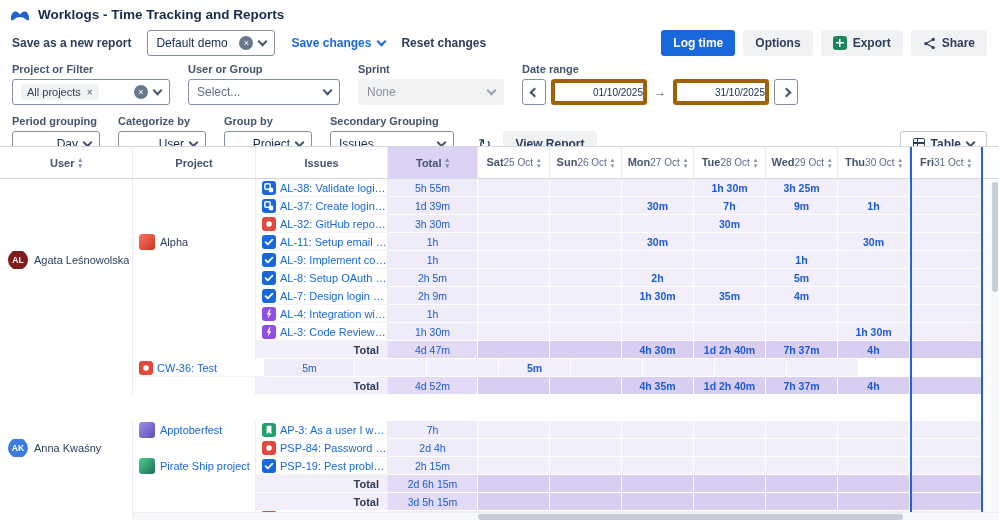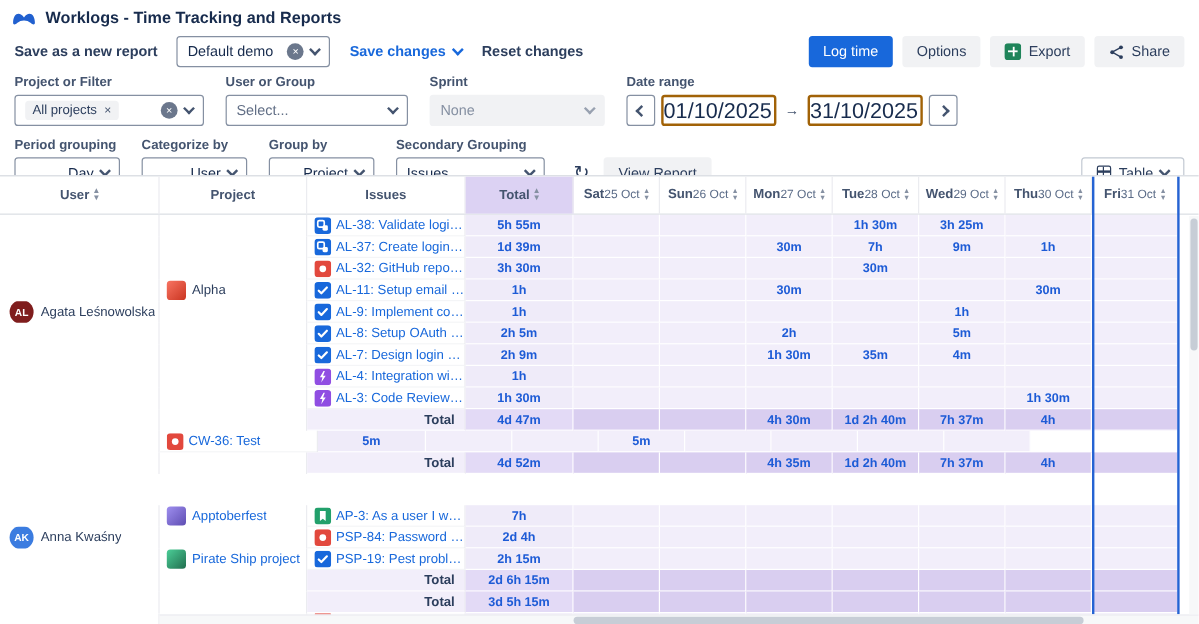--- a/index.html
+++ b/index.html
@@ -9,21 +9,21 @@
   
   .topbar{display:flex;align-items:center;gap:8px;height:28px;padding:0 10px}
   .title{font-size:13.5px;font-weight:700;color:#172B4D}
 
   
   .toolbar{display:flex;align-items:center;justify-content:space-between;height:30px;padding:0 12px}
   .tb-left{display:flex;gap:16px}
   .tb-right{display:flex;align-items:center;gap:8px}
   .textbtn{background:none;border:none;font:inherit;font-size:12px;color:#2C3E5D;font-weight:600;cursor:pointer}
   .linkbtn{background:none;border:none;font:inherit;font-size:12px;color:#1868DB;font-weight:600;display:inline-flex;align-items:center;gap:7px;cursor:pointer}
-  .btn{height:26px;border:none;border-radius:3px;font:inherit;font-size:12px;font-weight:400;padding:0 12px;display:inline-flex;align-items:center;gap:6px;cursor:pointer}
+  .btn{height:26px;border:none;border-radius:3px;font:inherit;font-size:12px;font-weight:700;padding:0 12px;display:inline-flex;align-items:center;gap:6px;cursor:pointer}
   .btn.primary{background:#1868DB;color:#fff}
   .btn.subtle{background:#F1F2F4;color:#2C3E5D}
   .btn.outline{background:#fff;border:1px solid #C2C9D2;color:#2C3E5D}
   .select{height:26px;border:1px solid #8590A2;border-radius:3px;background:#fff;display:inline-flex;align-items:center;gap:6px;padding:0 8px;font-size:12px;cursor:pointer}
   .select.disabled{background:#F1F2F4;border-color:#F1F2F4;color:#8590A2;cursor:default}
   .chev{width:7px;height:7px;border-right:2px solid #44546F;border-bottom:2px solid #44546F;transform:rotate(45deg);margin-top:-3px;flex:none}
   .chev.blue{border-color:#1868DB}
   .chev.gray{border-color:#98A1B0}
   .chev-left{width:7px;height:7px;border-left:2px solid #44546F;border-bottom:2px solid #44546F;transform:rotate(45deg)}
   .chev-right{width:7px;height:7px;border-right:2px solid #44546F;border-top:2px solid #44546F;transform:rotate(45deg)}
@@ -43,21 +43,21 @@
   .fgroup{display:flex;flex-direction:column;gap:4px}
   .flabel{font-size:11px;font-weight:600;color:#44546F}
   .w-project{width:158px;justify-content:space-between}
   .w-user{width:152px;justify-content:space-between}
   .w-sprint{width:146px;justify-content:space-between}
   .w-sm{width:88px;justify-content:flex-end}
   .w-md{width:124px;justify-content:space-between}
   .placeholder{color:#626F86}
   .daterow{display:flex;align-items:center;gap:5px}
   .date-nav{width:24px;height:26px;border:1px solid #8590A2;border-radius:3px;background:#fff;display:flex;align-items:center;justify-content:center;cursor:pointer}
-  .date-box{width:96px;height:26px;border:2px solid #a16207;border-radius:3px;text-align:left;font:inherit;font-size:18px;color:#172B4D}
+  .date-box{width:96px;height:26px;border:4px solid #a16207;border-radius:3px;text-align:right;font:inherit;font-size:10px;color:#172B4D}
   .arrow{color:#44546F;padding:0 2px}
   .refresh{font-size:16px;color:#2C3E5D;cursor:pointer;margin:0 4px 3px 6px}
   .ml-auto{margin-left:auto}
 
   
   .tbl{position:absolute;top:146px;left:0;right:0;bottom:0;border-top:1px solid #D5D9DF;overflow:hidden;background:#fff}
   .thead{display:flex;height:32px;border-bottom:1px solid #D5D9DF;font-size:11px;color:#44546F}
   .th{display:flex;align-items:center;justify-content:center;border-right:1px solid #EBECF0;height:100%;font-weight:700;cursor:pointer}
   .c-user{width:133px}.c-project{width:123px}.c-issues{width:132px}.c-total{width:90px}
   .th-total{background:#DCD2F3}
@@ -70,21 +70,21 @@
   .sort::before{content:"▴"}
   .sort::after{content:"▾"}
   .c-spacer{flex:1;border-right:none;cursor:default}
 
   .tbody{position:relative}
   .row{display:flex;height:18px;background:#fff}
   .cell{display:flex;align-items:center;height:100%;overflow:hidden}
   .cell.c-user{border-right:1px solid #EBECF0;padding-left:8px;gap:6px}
   .cell.c-project{border-right:1px solid #EBECF0;padding-left:6px;gap:5px}
   .cell.c-issues{border-right:1px solid #EBECF0;padding-left:6px;gap:4px;border-bottom:1px solid #F4F5F7}
-  .cell.c-total{background:#EFEBF9;justify-content:center;font-weight:700;color:#1D5BD6;font-size:10.5px;border-bottom:1px solid #fff;border-right:1px solid #fff}
+  .cell.c-total{background:#EFEBF9;justify-content:center;font-weight:400;color:#1D5BD6;font-size:10.5px;border-bottom:1px solid #fff;border-right:1px solid #fff}
   .days{display:flex}
   .day-cell{width:72px;background:#F2EEFA;border-right:1px solid #fff;border-bottom:1px solid #fff;display:flex;align-items:center;justify-content:center;font-weight:700;color:#1D5BD6;font-size:10.5px;cursor:pointer}
   .row.subtotal .cell.c-issues{background:#F2EEFA;justify-content:flex-end;padding-right:8px;border-bottom-color:#fff}
   .row.subtotal .cell.c-total{background:#E3DAF6}
   .row.subtotal .day-cell{background:#D9CEF0}
   .tlabel{font-weight:700;color:#2C3E5D;font-size:11px}
   .spacer-row{height:26px;background:#fff}
   .row.partial{height:12px;overflow:hidden}
   .avatar{width:20px;height:20px;border-radius:50%;color:#fff;font-size:8.5px;font-weight:700;display:flex;align-items:center;justify-content:center;flex:none}
   .uname{font-size:11px;color:#2C3E5D;white-space:nowrap;overflow:hidden;text-overflow:ellipsis}

